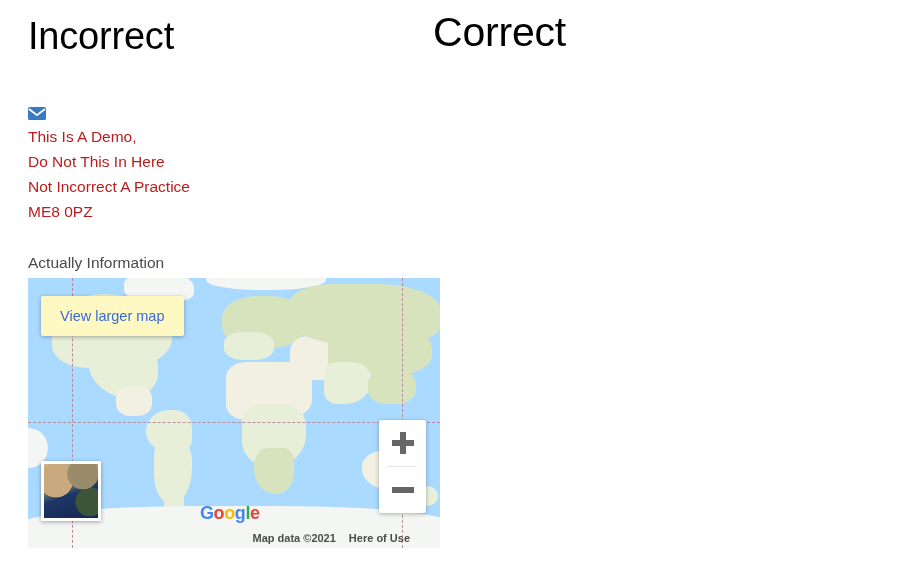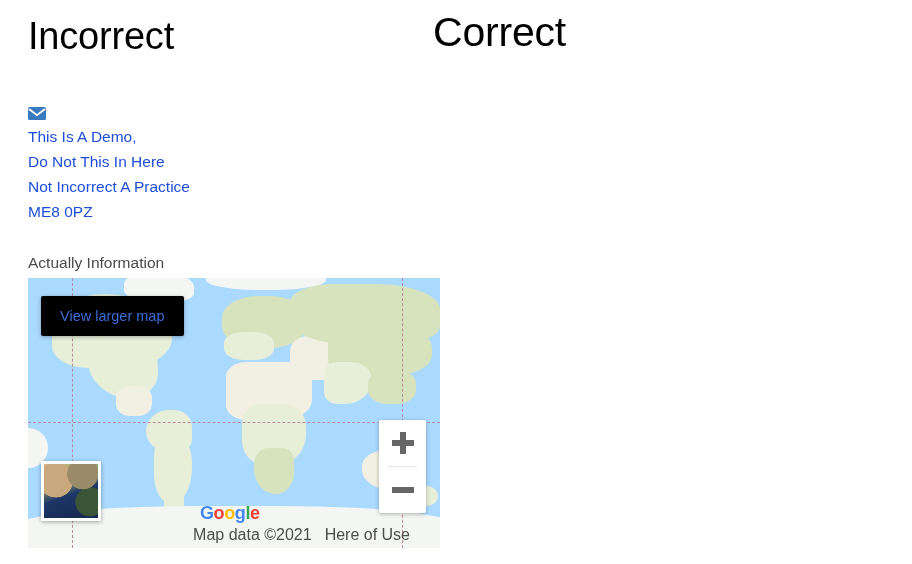--- a/index.html
+++ b/index.html
@@ -28,21 +28,21 @@
     font-weight: 400;
     letter-spacing: -0.2px;
     white-space: nowrap;
   }
   #heading-incorrect { left: 28px; top: 14px; font-size: 38px; line-height: 44px; }
   #heading-correct   { left: 1px;  top: 8px;  font-size: 41px; line-height: 48px; }
 
   
   .contact {
     position: absolute;
-    color: #1d4ed8;
+    color: #b91c1c;
     font-size: 15.5px;
     line-height: 25px;
   }
   #contact-left  { left: 28px; top: 100px; }
 
   .contact-line { white-space: nowrap; }
 
   .icon-row { height: 24px; display: block; }
 
   
@@ -81,21 +81,21 @@
     border-top: 1.5px dashed #b98a9c;
   }
   .dash-v {
     position: absolute; top: 0; bottom: 0; width: 0;
     border-left: 1.5px dashed #b98a9c;
   }
 
   
   .view-larger {
     position: absolute;
-    background: #000000;
+    background: #fef9c3;
     box-shadow: 0 1px 4px rgba(0,0,0,0.3);
     border-radius: 2px;
   }
   #vlm-left { left: 13px; top: 18px; padding: 11px 19px; }
   #vlm-left .vlm-link { color: #3b6bd6; font-size: 14.5px; line-height: 18px; white-space: nowrap; }
 
   .zoom-ctrl {
     position: absolute;
     width: 47px;
     background: #ffffff;
@@ -134,25 +134,26 @@
     font-size: 18px;
     font-weight: bold;
     letter-spacing: -0.4px;
     font-family: "Liberation Sans", sans-serif;
   }
   .g-b { color: #4285f4; } .g-r { color: #ea4335; }
   .g-y { color: #fbbc05; } .g-g { color: #34a853; }
 
   .attrib {
     position: absolute;
-    font-size: 16px;
+    font-size: 11px;
     color: #4c4c4c;
     white-space: nowrap;
     display: flex;
     align-items: flex-end;
+    font-weight: bold;
   }
   .attrib .gap { display: inline-block; width: 13px; }
 </style>
 </head>
 <body>
 
 <div class="col" id="col-left">
 
   <h1 class="heading" id="heading-incorrect">Incorrect</h1>
 

